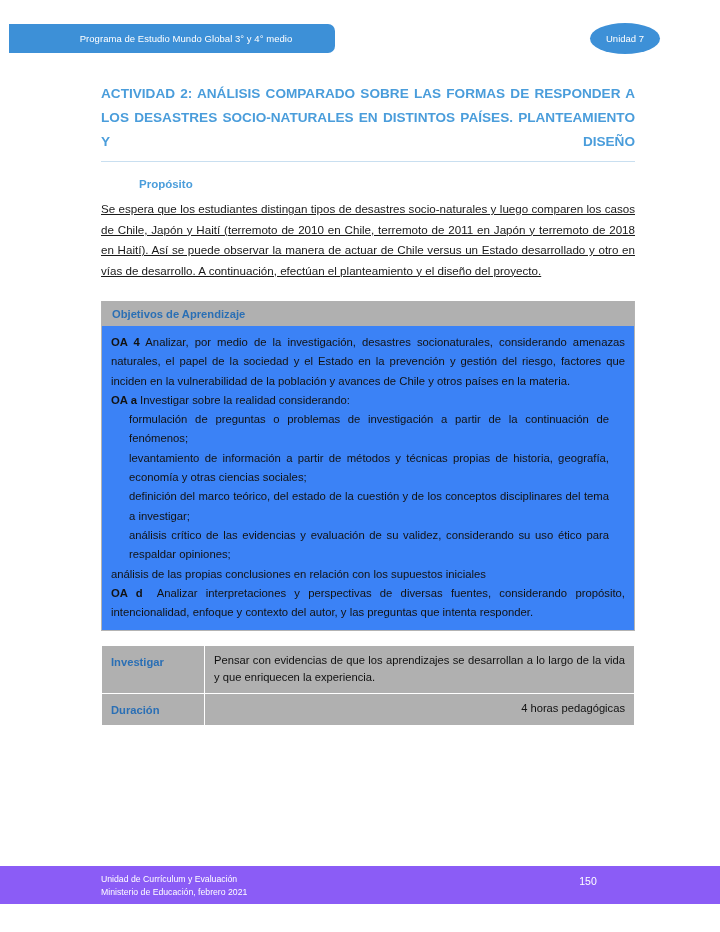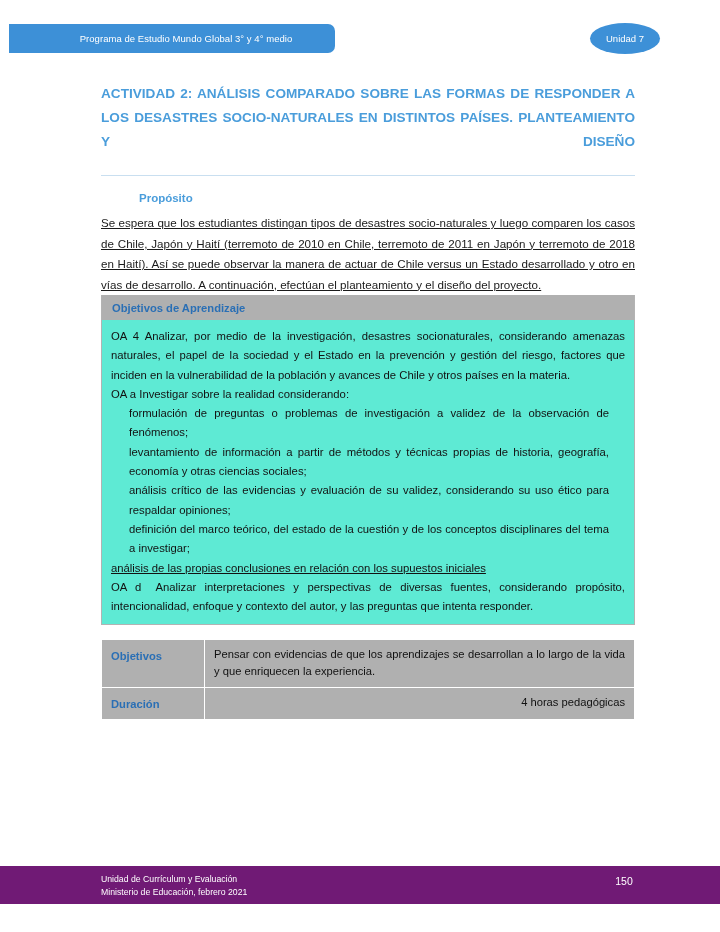--- a/index.html
+++ b/index.html
@@ -71,21 +71,21 @@
   }
 
   .activity-title {
     color: #4a9ddb;
     font-size: 13.6px;
     font-weight: bold;
     line-height: 24px;
     text-align: justify;
     text-align-last: justify;
     margin: 0;
-    padding-bottom: 21px;
+    padding-bottom: 7px;
     border-bottom: 1.5px solid #c9dff0;
   }
 
   .section-heading {
     color: #4a9ddb;
     font-size: 11.5px;
     font-weight: bold;
     margin: 16px 0 9px 0;
     padding-left: 38px;
   }
@@ -94,23 +94,24 @@
     font-size: 11.6px;
     line-height: 20.5px;
     color: #1a1a1a;
     text-align: justify;
     margin: 0;
     text-decoration: underline;
   }
 
   
   .oa-box {
+    margin-top: 20px;
     border: 1px solid #b3b3b3;
     border-top: none;
-    background: #5eead4;
+    background: #3b82f6;
   }
   .oa-box-header {
     background: #b0b0b0;
     height: 25px;
     display: flex;
     align-items: center;
     padding-left: 10px;
     box-sizing: border-box;
   }
   .oa-box-header-label {
@@ -122,36 +123,35 @@
     padding: 7px 9px 8px 9px;
     font-size: 11.3px;
     line-height: 19.3px;
     color: #121212;
   }
   .oa-line {
     text-align: justify;
     margin: 0;
   }
   .oa-code {
-    font-weight: normal;
+    font-weight: bold;
   }
   .oa-sub {
     margin: 0;
     padding-left: 34px;
     text-indent: -16px;
     text-align: justify;
   }
   .oa-sub-inner {
     display: inline-block;
     text-indent: 0;
   }
   .oa-flat {
     margin: 0;
     text-align: justify;
-    text-decoration: underline;
   }
   .oa-spacer-wide {
     display: inline-block;
     width: 14px;
   }
 
   
   .attr-table {
     margin-top: 14px;
     width: 534px;
@@ -183,33 +183,33 @@
     text-align: right;
   }
 
   
   .footer-bar {
     position: absolute;
     left: 0;
     top: 866px;
     width: 720px;
     height: 38px;
-    background: #701a75;
+    background: #8b5cf6;
   }
   .footer-left {
     position: absolute;
     left: 101px;
     top: 7px;
     color: #ffffff;
     font-size: 8.7px;
     line-height: 12.5px;
   }
   .footer-page {
     position: absolute;
-    left: 604px;
+    left: 568px;
     top: 9px;
     width: 40px;
     text-align: center;
     color: #ffffff;
     font-size: 10.5px;
   }
 </style>
 </head>
 <body>
 
@@ -233,37 +233,37 @@
   <div class="oa-box">
     <div class="oa-box-header">
       <span class="oa-box-header-label">Objetivos de Aprendizaje</span>
     </div>
     <div class="oa-box-body">
 
       <p class="oa-line"><span class="oa-code">OA 4</span> <span>Analizar, por medio de la investigación, desastres socionaturales, considerando amenazas naturales, el papel de la sociedad y el Estado en la prevención y gestión del riesgo, factores que inciden en la vulnerabilidad de la población y avances de Chile y otros países en la materia.</span></p>
 
       <p class="oa-line"><span class="oa-code">OA a</span> <span>Investigar sobre la realidad considerando:</span></p>
 
-      <p class="oa-sub"><span class="oa-sub-inner">formulación de preguntas o problemas de investigación a validez de la observación de fenómenos;</span></p>
+      <p class="oa-sub"><span class="oa-sub-inner">formulación de preguntas o problemas de investigación a partir de la continuación de fenómenos;</span></p>
       <p class="oa-sub"><span class="oa-sub-inner">levantamiento de información a partir de métodos y técnicas propias de historia, geografía, economía y otras ciencias sociales;</span></p>
+      <p class="oa-sub"><span class="oa-sub-inner">definición del marco teórico, del estado de la cuestión y de los conceptos disciplinares del tema a investigar;</span></p>
       <p class="oa-sub"><span class="oa-sub-inner">análisis crítico de las evidencias y evaluación de su validez, considerando su uso ético para respaldar opiniones;</span></p>
-      <p class="oa-sub"><span class="oa-sub-inner">definición del marco teórico, del estado de la cuestión y de los conceptos disciplinares del tema a investigar;</span></p>
 
       <p class="oa-flat">análisis de las propias conclusiones en relación con los supuestos iniciales</p>
 
       <p class="oa-line"><span class="oa-code">OA d</span><span class="oa-spacer-wide"></span><span>Analizar interpretaciones y perspectivas de diversas fuentes, considerando propósito, intencionalidad, enfoque y contexto del autor, y las preguntas que intenta responder.</span></p>
 
     </div>
   </div>
 
   <table class="attr-table">
     <tbody>
       <tr>
         <td class="attr-label-cell">
-          <span class="attr-label">Objetivos</span>
+          <span class="attr-label">Investigar</span>
         </td>
         <td>
           <span class="attr-value">Pensar con evidencias de que los aprendizajes se desarrollan a lo largo de la vida y que enriquecen la experiencia.</span>
         </td>
       </tr>
       <tr>
         <td class="attr-label-cell">
           <span class="attr-label">Duración</span>
         </td>
         <td>

